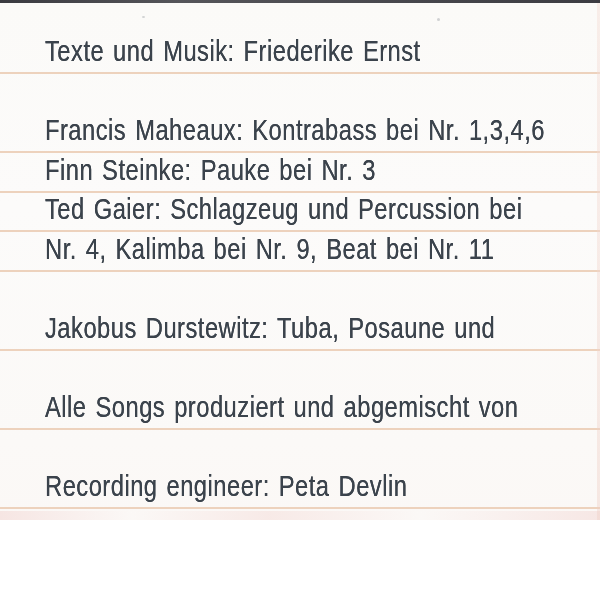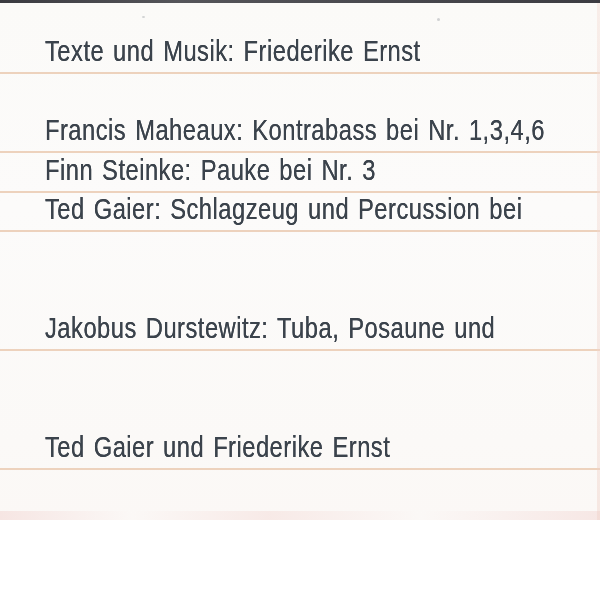--- a/index.html
+++ b/index.html
@@ -61,25 +61,31 @@
   </div>
   <div class="row" style="top:111.2px">
     <span class="txt">Francis Maheaux: Kontrabass bei Nr. 1,3,4,6</span>
   </div>
   <div class="row" style="top:150.8px">
     <span class="txt">Finn Steinke: Pauke bei Nr. 3</span>
   </div>
   <div class="row" style="top:190.3px">
     <span class="txt">Ted Gaier: Schlagzeug und Percussion bei</span>
   </div>
+  <div class="row" style="top:229.9px">
+    <span class="txt">Nr. 4, Kalimba bei Nr. 9, Beat bei Nr. 11</span>
+  </div>
   <div class="row" style="top:309.1px">
     <span class="txt">Jakobus Durstewitz: Tuba, Posaune und</span>
   </div>
-  <div class="row" style="top:427.8px">
-    <span class="txt">Ted Gaier und Friederike Ernst</span>
+  <div class="row" style="top:388.3px">
+    <span class="txt">Alle Songs produziert und abgemischt von</span>
+  </div>
+  <div class="row" style="top:467.4px">
+    <span class="txt">Recording engineer: Peta Devlin</span>
   </div>
 
   <div class="pagenum">16</div>
 
   <div class="speck" style="left:142px; top:16px;  width:3px; height:2px;"></div>
   <div class="speck" style="left:437px; top:18px;  width:3px; height:3px;"></div>
   <div class="speck" style="left:357px; top:561px; width:3px; height:2px;"></div>
 
   <div class="scan-bottom-edge"></div>
   <div class="scan-right-edge"></div>

